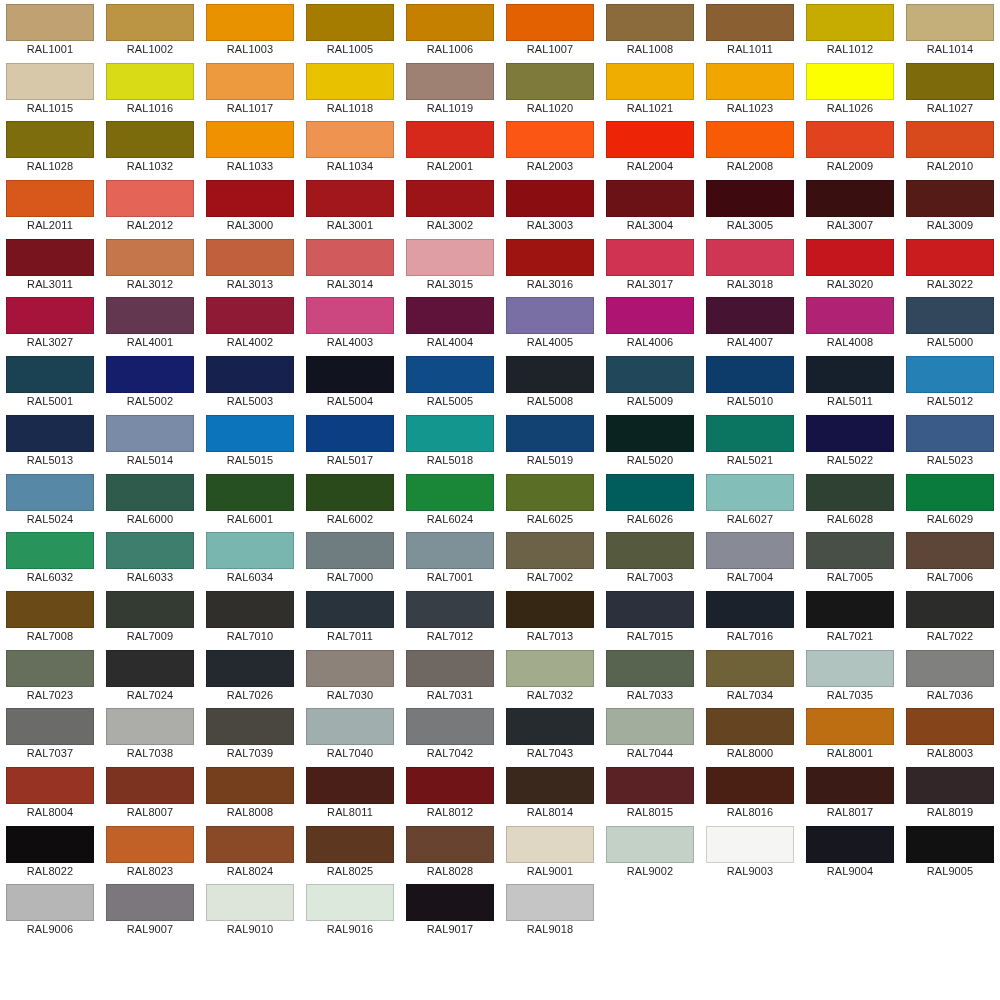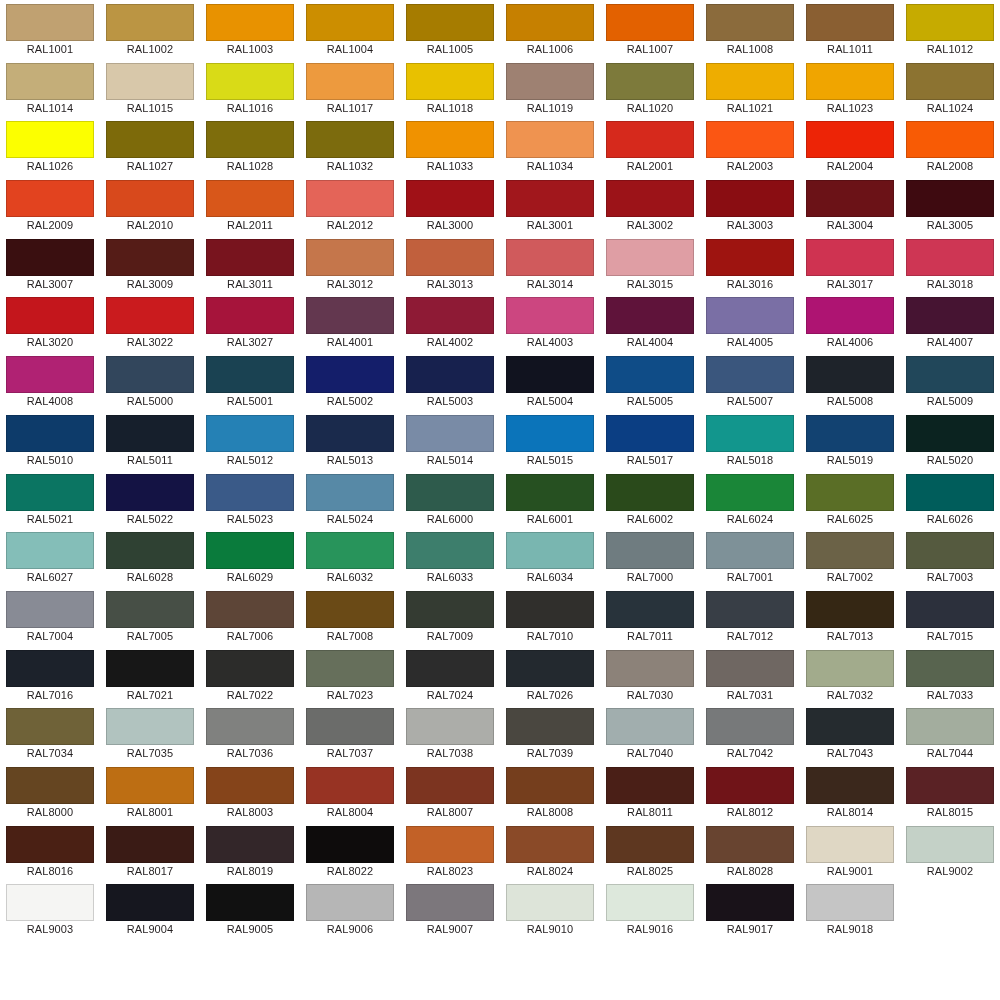--- a/index.html
+++ b/index.html
@@ -67,24 +67,20 @@
     </div>
     <div class="swatch-cell">
       <div class="swatch-chip" style="background-color: rgb(187, 149, 67);"></div>
       <div class="swatch-label">RAL1002</div>
     </div>
     <div class="swatch-cell">
       <div class="swatch-chip" style="background-color: rgb(232, 146, 0);"></div>
       <div class="swatch-label">RAL1003</div>
     </div>
     <div class="swatch-cell">
-      <div class="swatch-chip" style="background-color: rgb(204, 142, 0);"></div>
-      <div class="swatch-label">RAL1004</div>
-    </div>
-    <div class="swatch-cell">
       <div class="swatch-chip" style="background-color: rgb(166, 124, 0);"></div>
       <div class="swatch-label">RAL1005</div>
     </div>
     <div class="swatch-cell">
       <div class="swatch-chip" style="background-color: rgb(198, 128, 0);"></div>
       <div class="swatch-label">RAL1006</div>
     </div>
     <div class="swatch-cell">
       <div class="swatch-chip" style="background-color: rgb(227, 97, 0);"></div>
       <div class="swatch-label">RAL1007</div>
@@ -131,24 +127,20 @@
     </div>
     <div class="swatch-cell">
       <div class="swatch-chip" style="background-color: rgb(238, 173, 0);"></div>
       <div class="swatch-label">RAL1021</div>
     </div>
     <div class="swatch-cell">
       <div class="swatch-chip" style="background-color: rgb(240, 165, 0);"></div>
       <div class="swatch-label">RAL1023</div>
     </div>
     <div class="swatch-cell">
-      <div class="swatch-chip" style="background-color: rgb(140, 115, 49);"></div>
-      <div class="swatch-label">RAL1024</div>
-    </div>
-    <div class="swatch-cell">
       <div class="swatch-chip" style="background-color: rgb(252, 255, 0);"></div>
       <div class="swatch-label">RAL1026</div>
     </div>
     <div class="swatch-cell">
       <div class="swatch-chip" style="background-color: rgb(125, 106, 10);"></div>
       <div class="swatch-label">RAL1027</div>
     </div>
     <div class="swatch-cell">
       <div class="swatch-chip" style="background-color: rgb(126, 109, 12);"></div>
       <div class="swatch-label">RAL1028</div>
@@ -321,24 +313,20 @@
       <div class="swatch-chip" style="background-color: rgb(23, 33, 78);"></div>
       <div class="swatch-label">RAL5003</div>
     </div>
     <div class="swatch-cell">
       <div class="swatch-chip" style="background-color: rgb(17, 19, 31);"></div>
       <div class="swatch-label">RAL5004</div>
     </div>
     <div class="swatch-cell">
       <div class="swatch-chip" style="background-color: rgb(15, 76, 135);"></div>
       <div class="swatch-label">RAL5005</div>
-    </div>
-    <div class="swatch-cell">
-      <div class="swatch-chip" style="background-color: rgb(58, 86, 125);"></div>
-      <div class="swatch-label">RAL5007</div>
     </div>
     <div class="swatch-cell">
       <div class="swatch-chip" style="background-color: rgb(30, 35, 42);"></div>
       <div class="swatch-label">RAL5008</div>
     </div>
     <div class="swatch-cell">
       <div class="swatch-chip" style="background-color: rgb(33, 71, 90);"></div>
       <div class="swatch-label">RAL5009</div>
     </div>
     <div class="swatch-cell">

